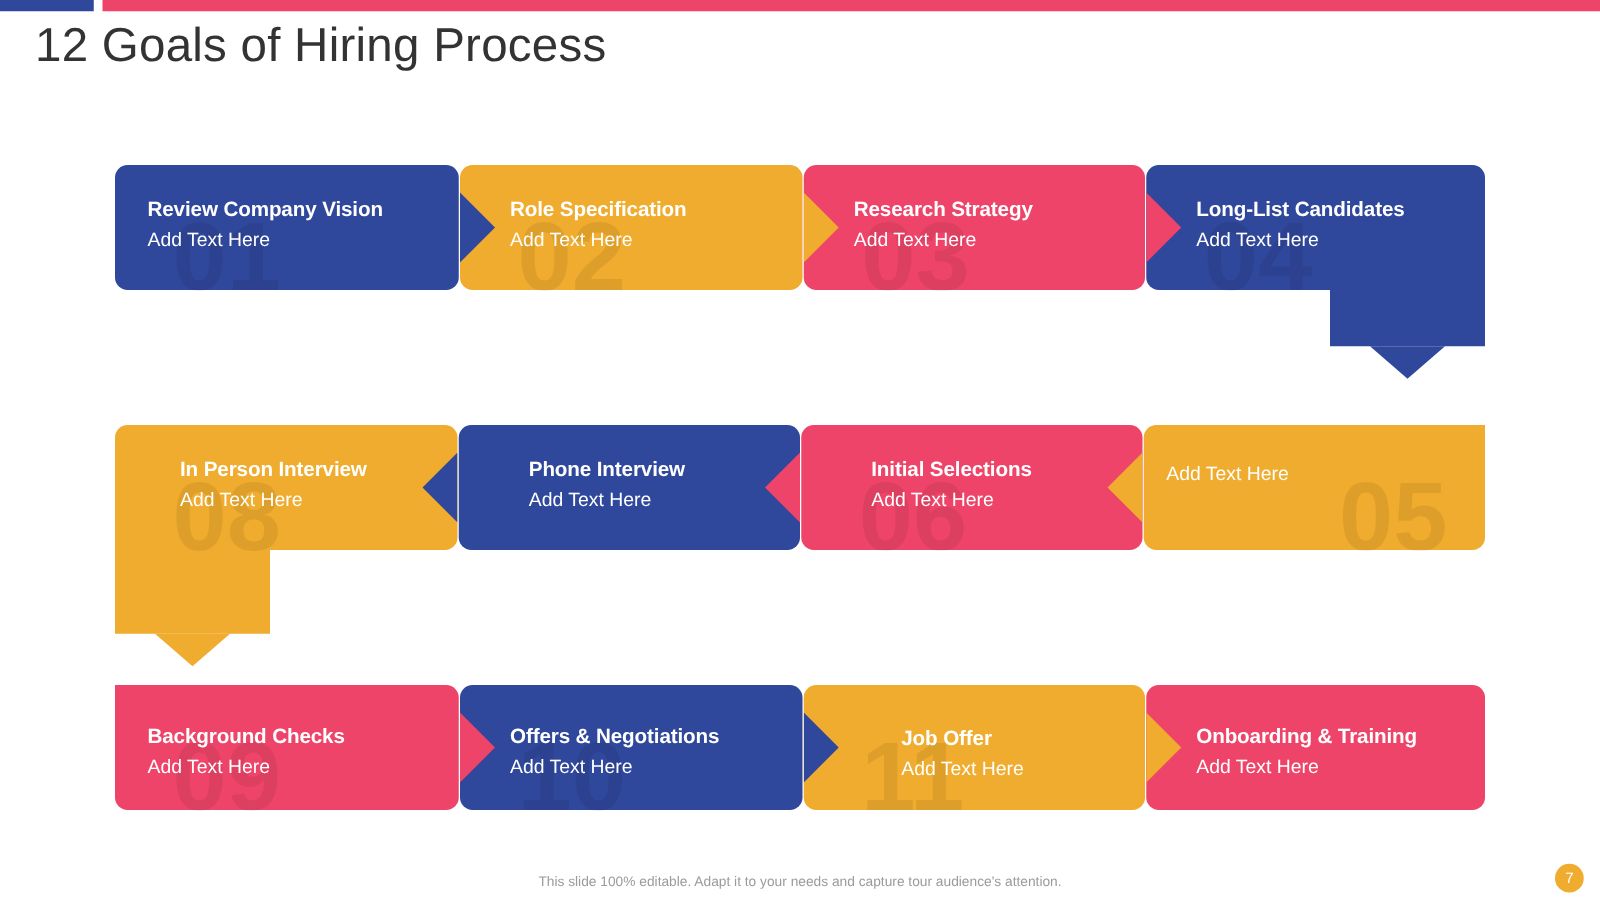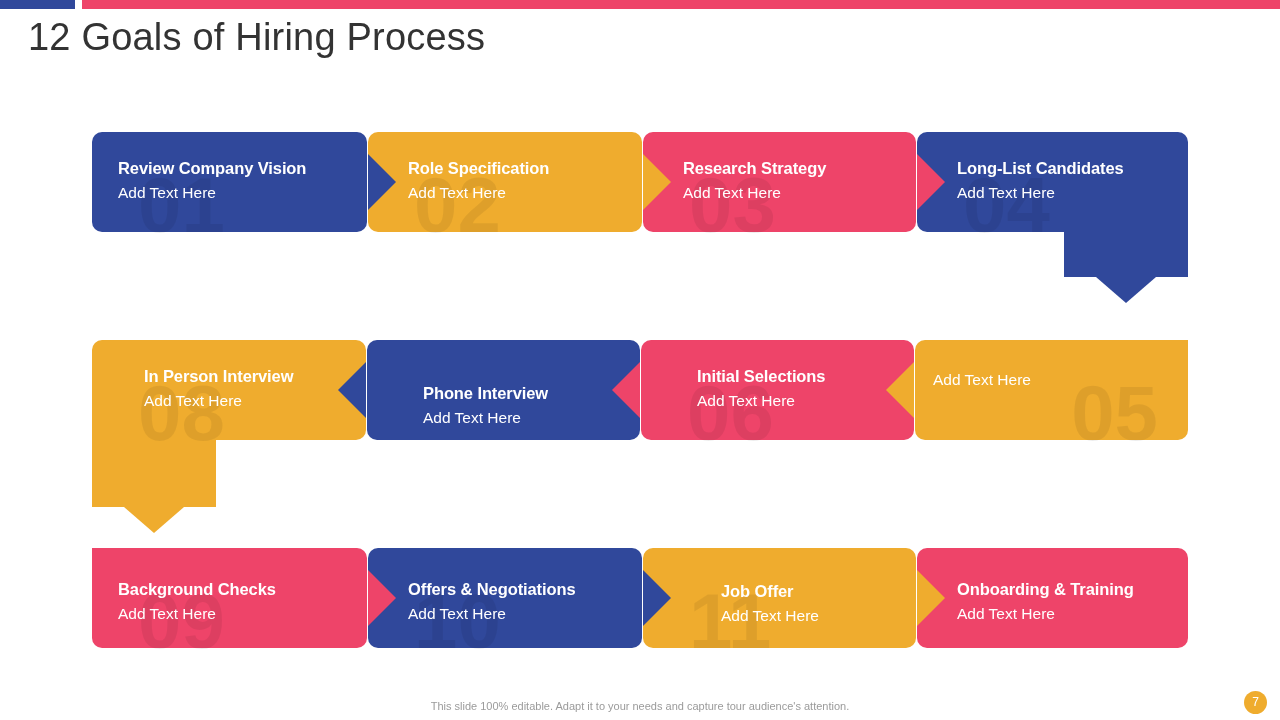--- a/index.html
+++ b/index.html
@@ -238,21 +238,21 @@
         <div class="card-title">In Person Interview</div>
         <div class="card-sub">Add Text Here</div>
       </div>
     </div>
 
     <div class="card" style="left:275px; width:273px;">
       <div class="card-shape" style="background:#30489B;"></div>
       <svg class="notch right" viewBox="0 0 28 56" preserveAspectRatio="none">
         <path d="M28,0 L0,28 L28,56 Z" fill="#EE4469"></path>
       </svg>
-      <div class="card-body no-notch" style="padding-left:56px;margin-top:17px;">
+      <div class="card-body no-notch" style="padding-left:56px;">
         <div class="card-title">Phone Interview</div>
         <div class="card-sub">Add Text Here</div>
       </div>
     </div>
 
     <div class="card" style="left:549px; width:273px;text-decoration:underline;">
       <div class="card-shape" style="background:#EE4469;"></div>
       <svg class="notch right" viewBox="0 0 28 56" preserveAspectRatio="none">
         <path d="M28,0 L0,28 L28,56 Z" fill="#EFAC2E"></path>
       </svg>

